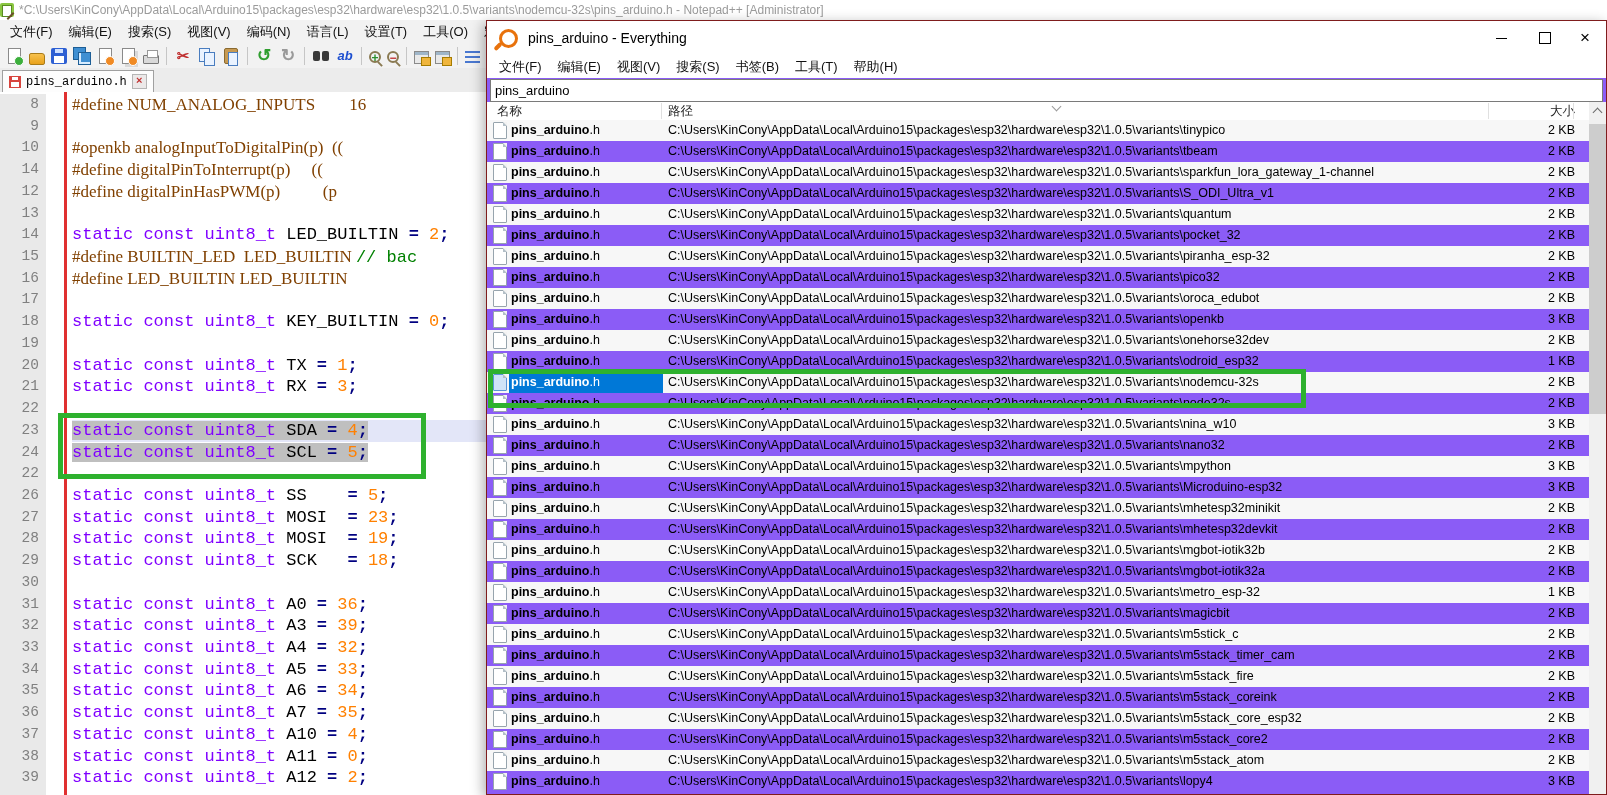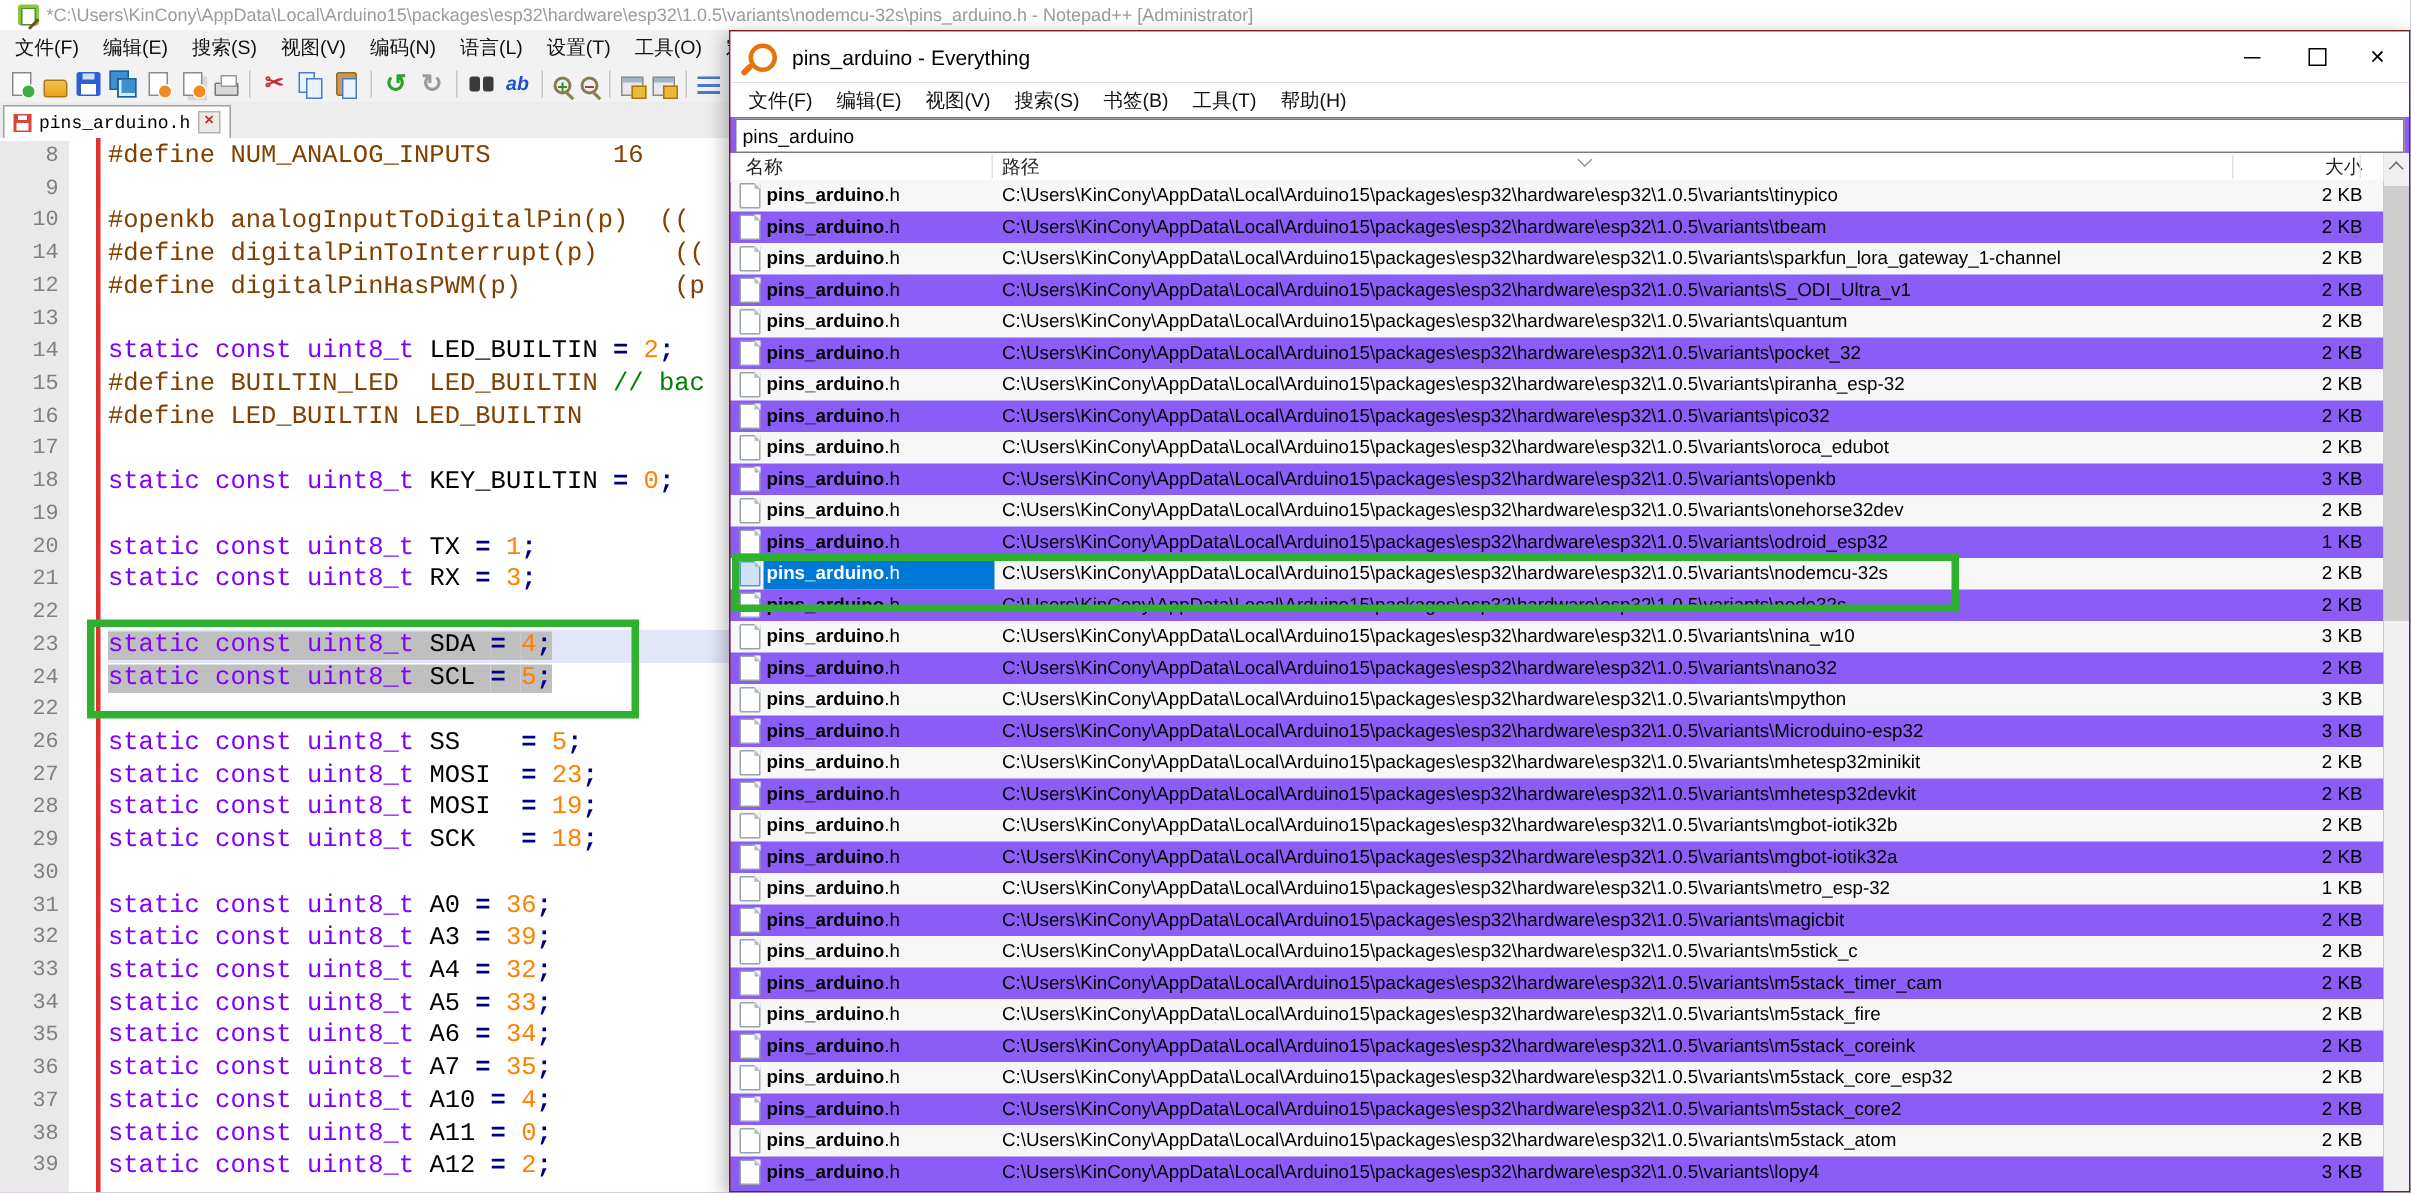--- a/index.html
+++ b/index.html
@@ -2,21 +2,21 @@
 <html><head>
 <meta charset="utf-8">
 <style>
   html,body{margin:0;padding:0;}
   body{width:1607px;height:795px;position:relative;overflow:hidden;
        font-family:"Liberation Sans",sans-serif;background:#f0f0f0;}
 
   
   .npp{position:absolute;inset:0;background:#f0f0f0;}
   .npp-titlebar{position:absolute;left:0;top:0;right:0;height:20px;background:#ffffff;
-    display:flex;align-items:center;gap:5px;padding-left:12px;box-sizing:border-box;}
+    display:flex;align-items:center;gap:5px;padding-left:0;box-sizing:border-box;}
   .npp-logo{width:14px;height:14px;background:#8ac641;border-radius:2px;position:relative;flex:0 0 auto;}
   .npp-logo:after{content:"";position:absolute;left:2px;top:2px;width:8px;height:10px;background:#fff;border:1px solid #5a8a23;}
   .npp-logo:before{content:"";position:absolute;right:-1px;bottom:0;width:9px;height:2px;background:#6b4f2a;transform:rotate(-45deg);z-index:2;}
   .npp-title{font-size:12px;color:#9b9b9b;white-space:nowrap;}
 
   .npp-menubar{position:absolute;left:0;top:20px;right:0;height:24px;background:#f2f2f2;
     display:flex;align-items:center;padding-left:2px;}
   .menu-item{font-size:13px;color:#111;padding:3px 8px;white-space:nowrap;}
 
   .npp-toolbar{position:absolute;left:0;top:44px;right:0;height:24px;background:#f2f2f2;
@@ -72,21 +72,21 @@
 
   
   .npp-editor{position:absolute;left:0;top:92px;right:0;bottom:0;background:#fff;overflow:hidden;}
   .gutter{position:absolute;left:0;top:2px;width:46px;bottom:0;background:#e9e9e9;}
   .gnum{height:21.72px;line-height:21.72px;font-family:"Liberation Mono",monospace;font-size:14.5px;
     color:#808080;text-align:right;padding-right:7px;}
   .changebar{position:absolute;left:64px;top:0;width:2.5px;bottom:0;background:#e03030;}
   .codecol{position:absolute;left:72px;top:2px;right:0;bottom:0;}
   .cline{height:21.72px;line-height:21.72px;font-family:"Liberation Mono",monospace;font-size:17px;white-space:pre;}
   .cline.caret{background:#e3e6f8;}
-  .tk-pp{color:#804000;}
+  .tk-pp{color:#804000;font-family:Liberation Serif, serif;}
   .tk-kw{color:#8000ff;}
   .tk-id{color:#000;}
   .tk-op{color:#000080;font-weight:bold;}
   .tk-num{color:#ff8000;}
   .tk-cm{color:#008000;}
   .sel{background:#bfbfbf;}
 
   .npp-hl-box{position:absolute;left:58px;top:413px;width:358px;height:56px;
     border:5px solid #2eb12e;z-index:3;}
 

